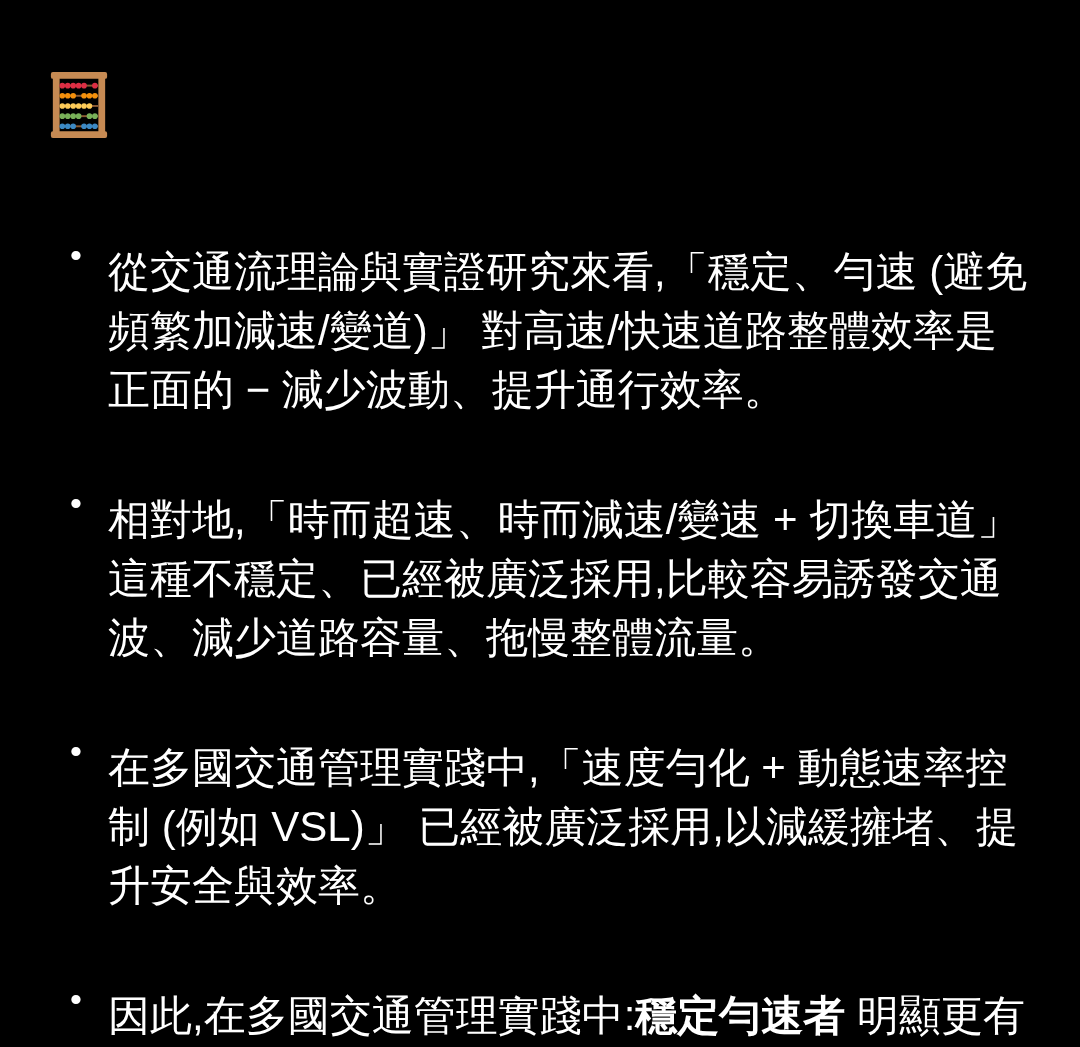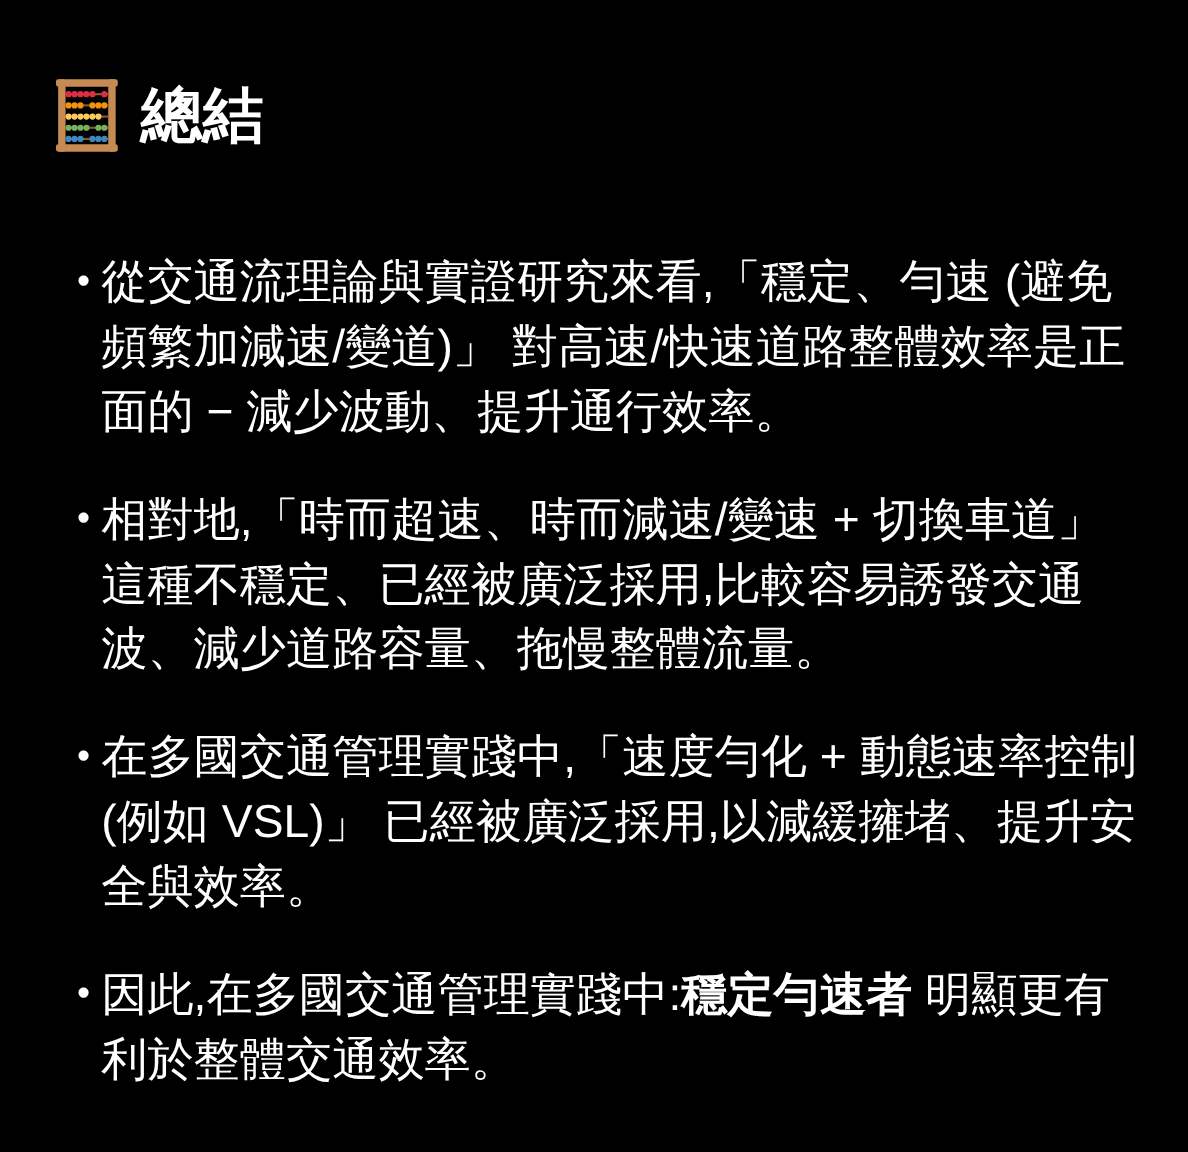--- a/index.html
+++ b/index.html
@@ -48,21 +48,21 @@
   }
   .marker {
     flex: none;
     width: 22px;
     margin-left: 22px;
     font-size: 34px;
     line-height: 59px;
     color: #ffffff;
   }
   .text {
-    margin: 0;
+    margin: 16px;
     font-size: 42px;
     line-height: 59px;
     color: #ffffff;
     word-break: break-word;
   }
   .text strong {
     font-weight: 700;
   }
 </style>
 </head>
@@ -122,21 +122,20 @@
       </g>
       <g fill="#3B88C3">
         <circle cx="14.8" cy="58" r="2.9"></circle>
           <circle cx="20.4" cy="58" r="2.9"></circle>
           <circle cx="26" cy="58" r="2.9"></circle>
         <circle cx="37.2" cy="58" r="2.9"></circle>
           <circle cx="42.8" cy="58" r="2.9"></circle>
           <circle cx="48.4" cy="58" r="2.9"></circle>
       </g>
     </svg>
-    <h1 class="title">總結</h1>
   </header>
 
   <ul class="bullets">
 
     <li class="bullet">
       <span class="marker">•</span>
       <p class="text">從交通流理論與實證研究來看,「穩定、勻速 (避免頻繁加減速/變道)」 對高速/快速道路整體效率是正面的 − 減少波動、提升通行效率。</p>
     </li>
 
     <li class="bullet">

